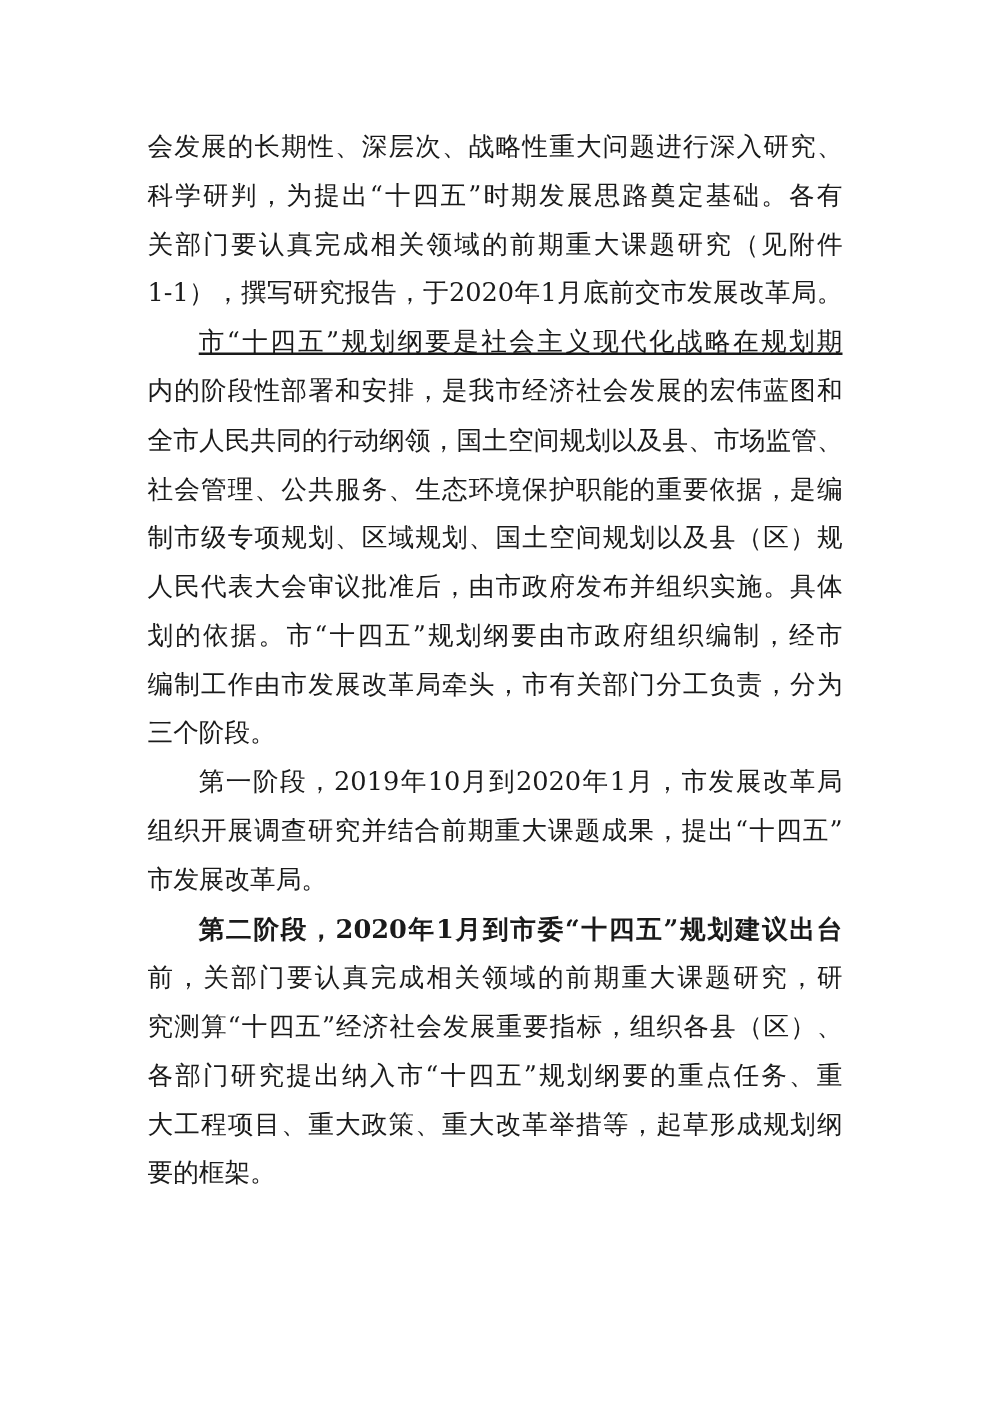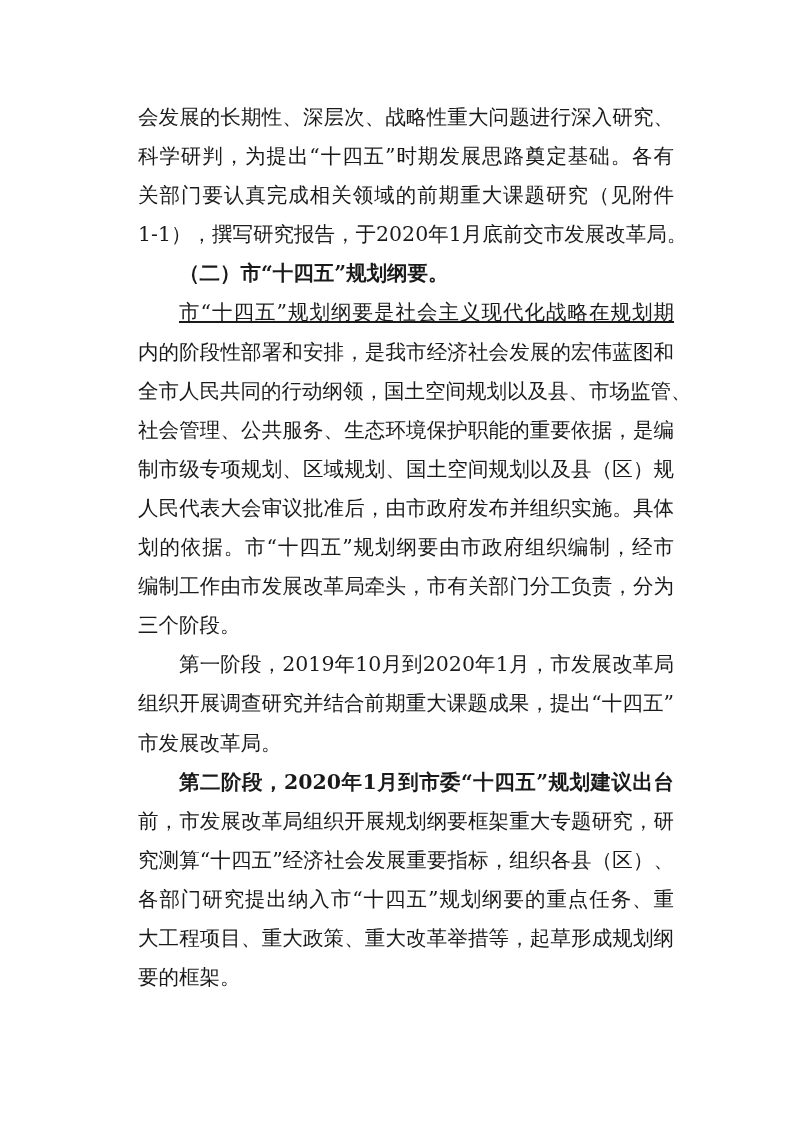--- a/index.html
+++ b/index.html
@@ -11,53 +11,50 @@
     width: 556px;
     font-family: "DejaVu Serif", "Liberation Serif", serif;
     font-size: 20.5px;
     line-height: 39.1px;
     color: #1a1a1a;
     text-align: justify;
     text-justify: inter-character;
   }
   .page p { margin: 0; padding: 0; }
   .heading { text-indent: 2em; font-weight: bold; }
-  .line { display: block; white-space: nowrap; text-align: justify; text-align-last: justify; margin-left: 20px; }
+  .line { display: block; white-space: nowrap; text-align: justify; text-align-last: justify; }
   .line.last { text-align-last: left; }
 </style>
 </head>
 <body>
 
 <div class="page">
   <p>
     <span class="line">会发展的长期性、深层次、战略性重大问题进行深入研究、</span>
     <span class="line">科学研判，为提出“十四五”时期发展思路奠定基础。各有</span>
     <span class="line">关部门要认真完成相关领域的前期重大课题研究（见附件</span>
     <span class="line">1-1），撰写研究报告，于2020年1月底前交市发展改革局。</span>
-  </p>
-  <p class="heading">
-    <span class="line last" style="padding-left:2em;text-indent:0;">（二）市“十四五”规划纲要。</span>
   </p>
   <p>
     <span class="line" style="padding-left:2em;text-decoration:underline;">市“十四五”规划纲要是社会主义现代化战略在规划期</span>
     <span class="line">内的阶段性部署和安排，是我市经济社会发展的宏伟蓝图和</span>
     <span class="line">全市人民共同的行动纲领，国土空间规划以及县、市场监管、</span>
     <span class="line">社会管理、公共服务、生态环境保护职能的重要依据，是编</span>
     <span class="line">制市级专项规划、区域规划、国土空间规划以及县（区）规</span>
     <span class="line">人民代表大会审议批准后，由市政府发布并组织实施。具体</span>
     <span class="line">划的依据。市“十四五”规划纲要由市政府组织编制，经市</span>
     <span class="line">编制工作由市发展改革局牵头，市有关部门分工负责，分为</span>
     <span class="line last">三个阶段。</span>
   </p>
   <p>
     <span class="line" style="padding-left:2em;">第一阶段，2019年10月到2020年1月，市发展改革局</span>
     <span class="line">组织开展调查研究并结合前期重大课题成果，提出“十四五”</span>
     <span class="line last">市发展改革局。</span>
   </p>
   <p>
     <span class="line" style="padding-left:2em;font-weight:bold;">第二阶段，2020年1月到市委“十四五”规划建议出台</span>
-    <span class="line">前，市发展改革局组织开展规划纲要框架重大专题研究，研</span>
+    <span class="line">前，关部门要认真完成相关领域的前期重大课题研究，研</span>
     <span class="line">究测算“十四五”经济社会发展重要指标，组织各县（区）、</span>
     <span class="line">各部门研究提出纳入市“十四五”规划纲要的重点任务、重</span>
     <span class="line">大工程项目、重大政策、重大改革举措等，起草形成规划纲</span>
     <span class="line last">要的框架。</span>
   </p>
 </div>
 
 </body></html>

